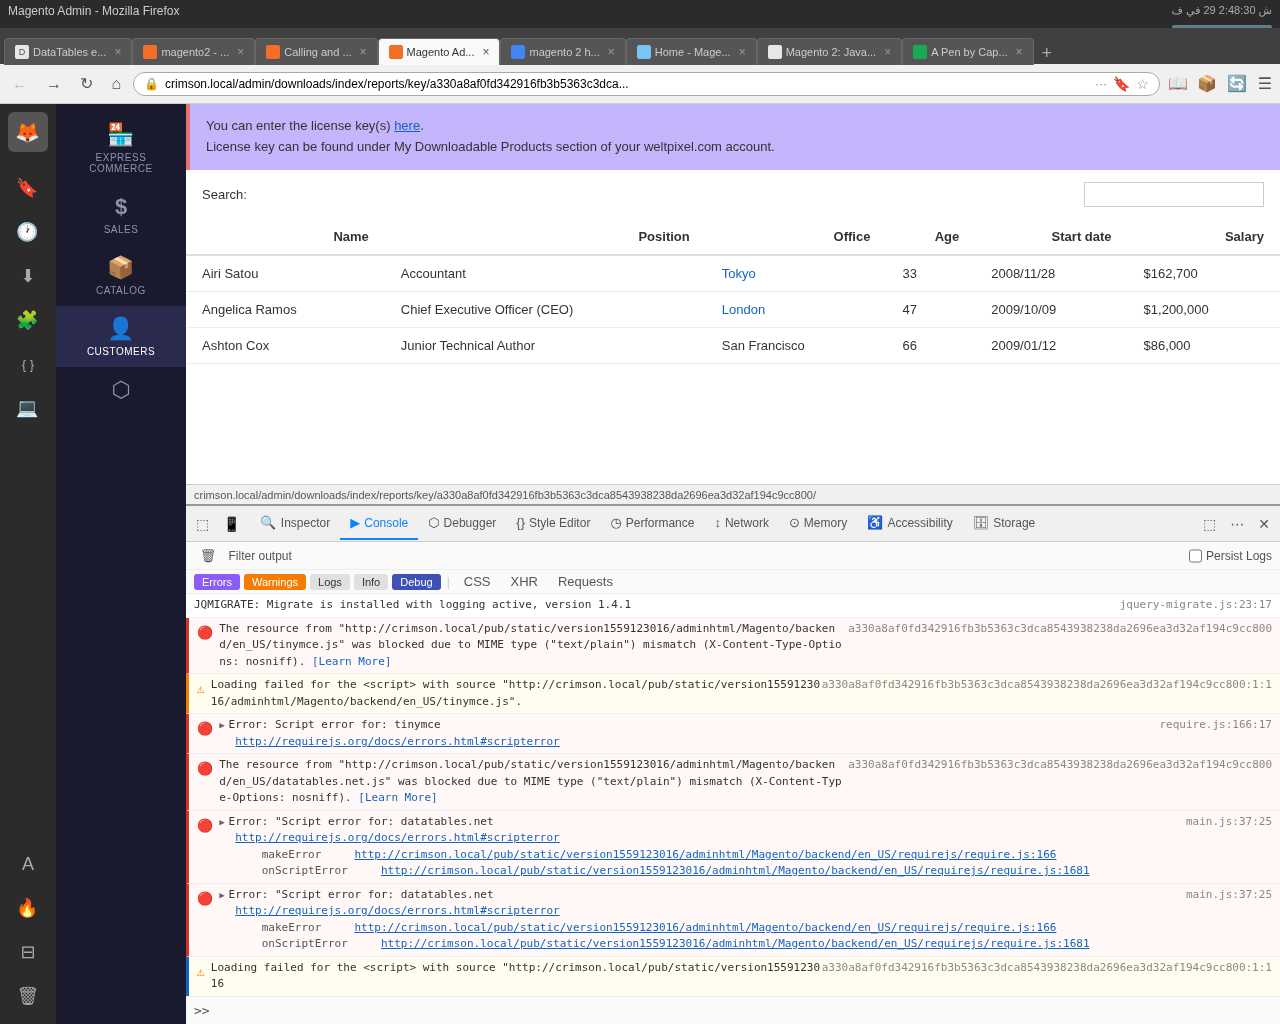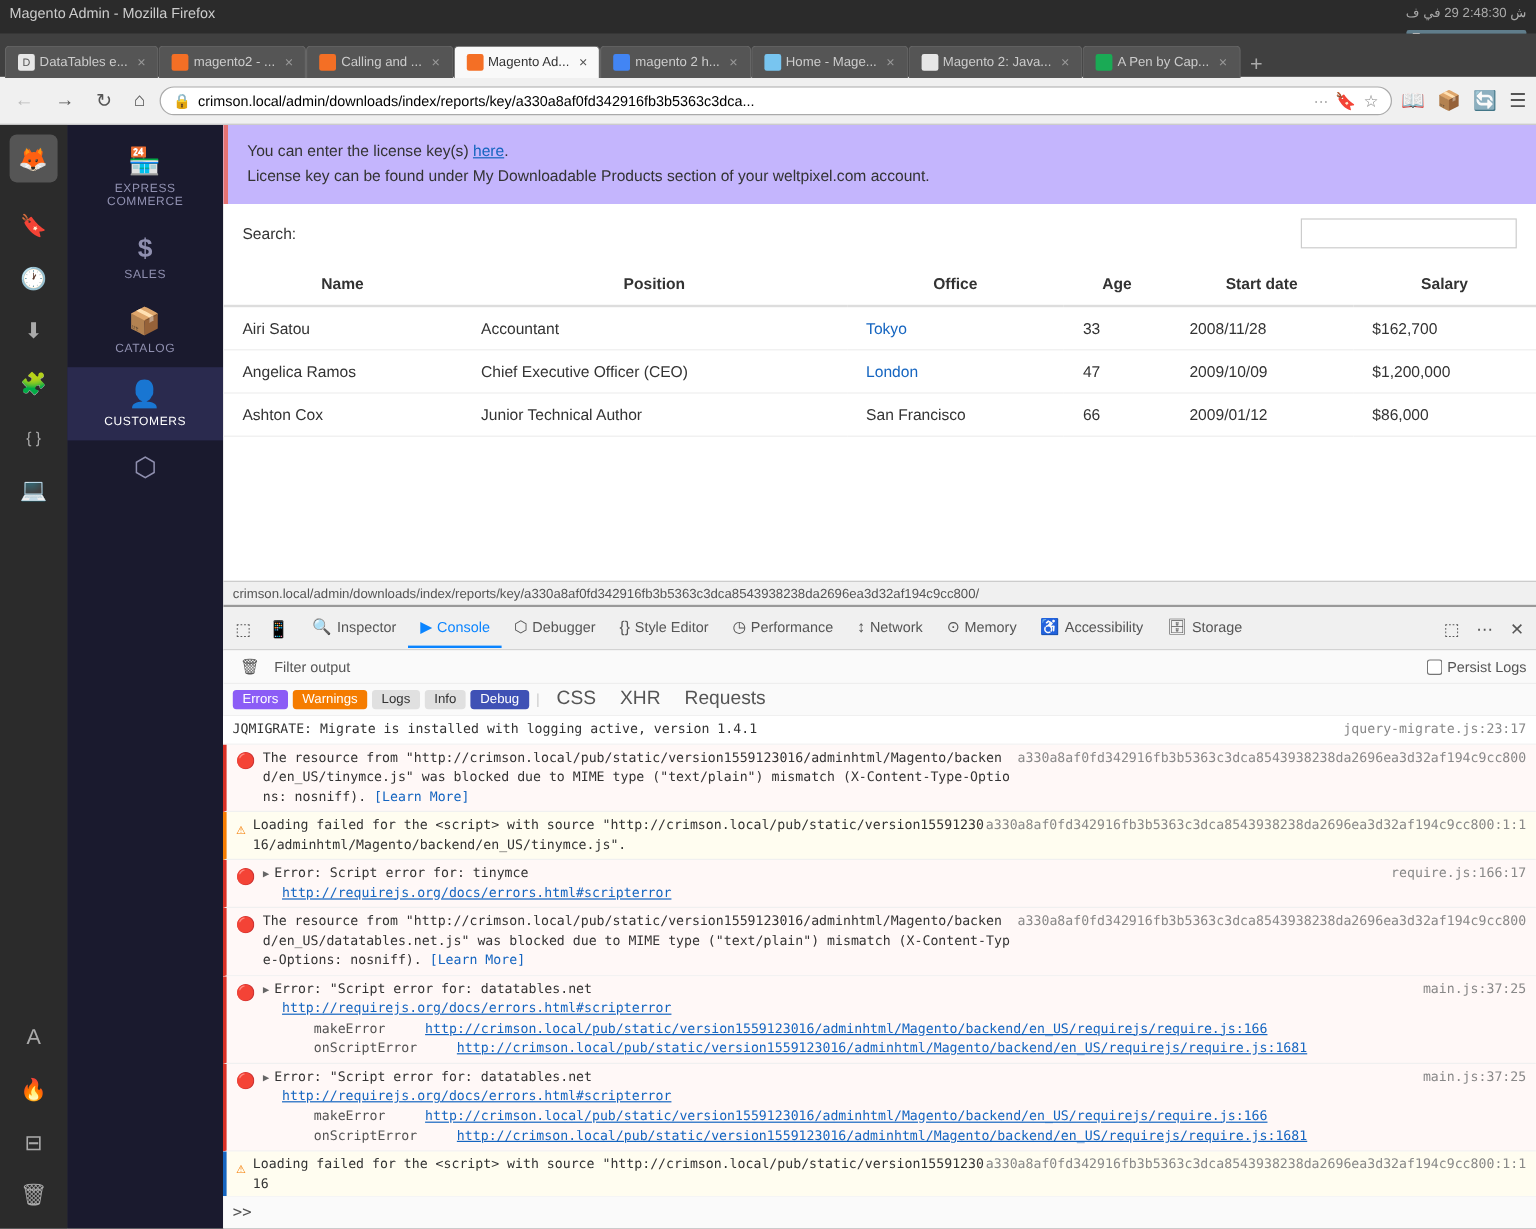--- a/index.html
+++ b/index.html
@@ -53,21 +53,21 @@
 
     
     .magento-content { flex: 1; background: #fff; overflow: auto; }
     .notice-banner { background: #c4b5fd; border-left: 4px solid #e57373; padding: 12px 16px; margin: 0; }
     .notice-banner p { font-size: 13px; color: #333; line-height: 1.6; }
     .notice-banner a { color: #1565c0; }
     .datatable-header { display: flex; justify-content: space-between; padding: 12px 16px; align-items: center; gap: 10px; }
     .datatable-header label { font-size: 13px; color: #333; }
     .datatable-search { border: 1px solid #ccc; padding: 4px 8px; font-size: 13px; width: 180px; }
     table.data-table { width: 100%; border-collapse: collapse; }
-    table.data-table th { padding: 10px 16px; text-align: center; font-size: 13px; font-weight: bold; color: #333; border-bottom: 2px solid #ddd; cursor: pointer; }
+    table.data-table th { padding: 10px 16px; text-align: right; font-size: 13px; font-weight: bold; color: #333; border-bottom: 2px solid #ddd; cursor: pointer; }
     table.data-table td { padding: 10px 16px; font-size: 13px; color: #333; border-bottom: 1px solid #eee; }
     table.data-table a { color: #1565c0; text-decoration: none; }
 
     
     .status-bar { height: 20px; background: #f0f0f0; border-top: 1px solid #ccc; display: flex; align-items: center; padding: 0 8px; font-size: 11px; color: #555; overflow: hidden; white-space: nowrap; text-overflow: ellipsis; }
 
     
     .devtools { height: 520px; background: #fff; border-top: 2px solid #999; display: flex; flex-direction: column; flex-shrink: 0; }
     .devtools-toolbar { background: #f0f0f0; display: flex; align-items: center; border-bottom: 1px solid #ccc; height: 36px; }
     .devtools-left-btns { display: flex; align-items: center; padding: 0 4px; gap: 2px; }
@@ -83,21 +83,21 @@
     .filter-output-btn { background: none; border: none; cursor: pointer; color: #555; font-size: 13px; padding: 2px 6px; }
     .persist-logs-area { margin-left: auto; display: flex; gap: 4px; font-size: 12px; color: #555; }
     .console-level-btns { display: flex; align-items: center; padding: 2px 8px; border-bottom: 1px solid #eee; gap: 4px; background: #fafafa; }
     .level-btn { padding: 2px 8px; border-radius: 3px; font-size: 11px; cursor: pointer; border: none; }
     .level-btn.errors { background: #8b5cf6; color: white; }
     .level-btn.warnings { background: #f57c00; color: white; }
     .level-btn.logs { background: #e0e0e0; color: #333; }
     .level-btn.info { background: #e0e0e0; color: #333; }
     .level-btn.debug { background: #3f51b5; color: white; }
     .level-sep { color: #ccc; margin: 0 2px; }
-    .level-plain { padding: 2px 8px; font-size: 16px; color: #555; cursor: pointer; }
+    .level-plain { padding: 2px 8px; font-size: 13px; color: #555; cursor: pointer; }
 
     
     .console-messages { flex: 1; overflow-y: auto; background: #fff; }
     .console-msg { display: flex; align-items: flex-start; padding: 3px 8px; border-bottom: 1px solid #f0f0f0; font-size: 11px; font-family: monospace; line-height: 1.5; }
     .console-msg.error { background: #fff8f7; border-left: 3px solid #d93025; }
     .console-msg.warning { background: #fffdf0; border-left: 3px solid #f57c00; }
     .console-msg.info-msg { background: #fff; }
     .msg-icon { flex-shrink: 0; margin-right: 6px; margin-top: 2px; font-size: 13px; }
     .msg-icon.error-icon { color: #d93025; }
     .msg-icon.warning-icon { color: #f57c00; }

